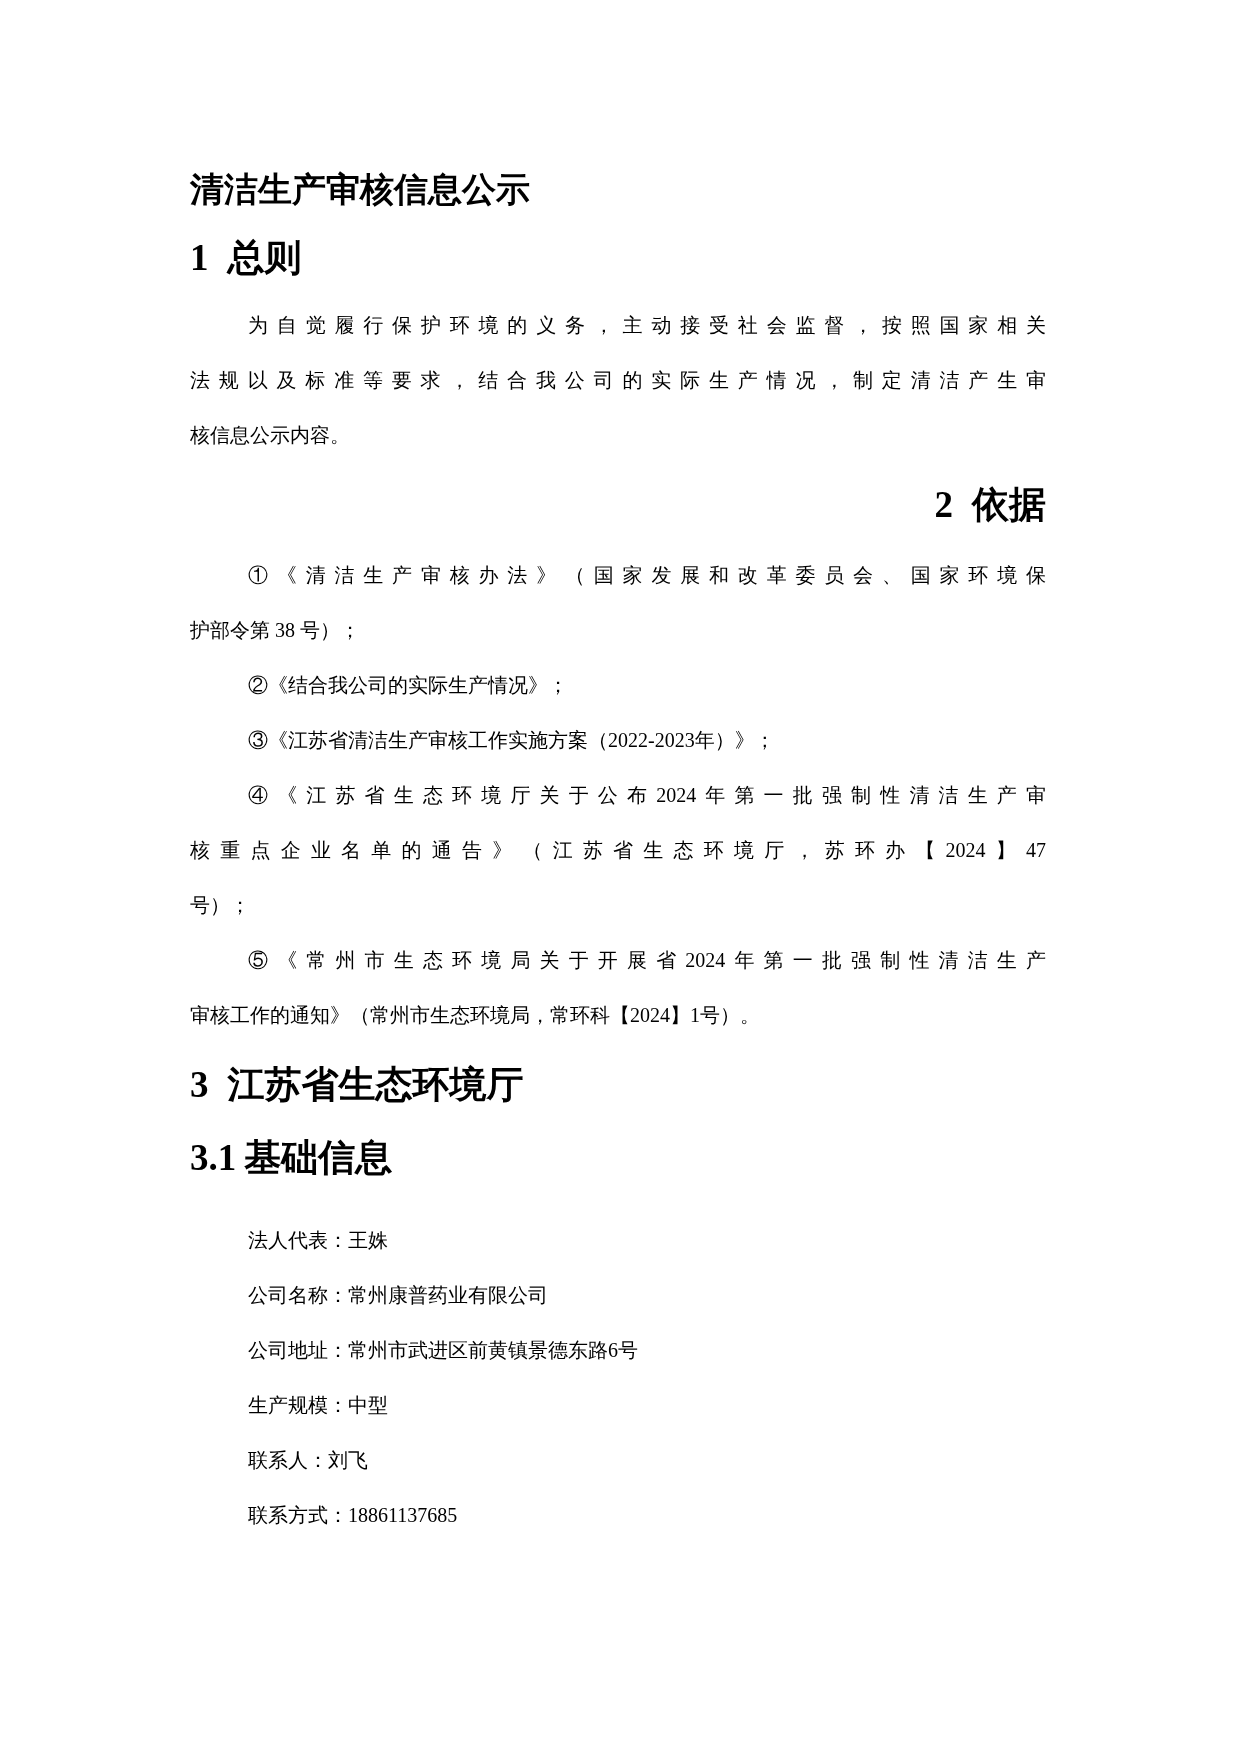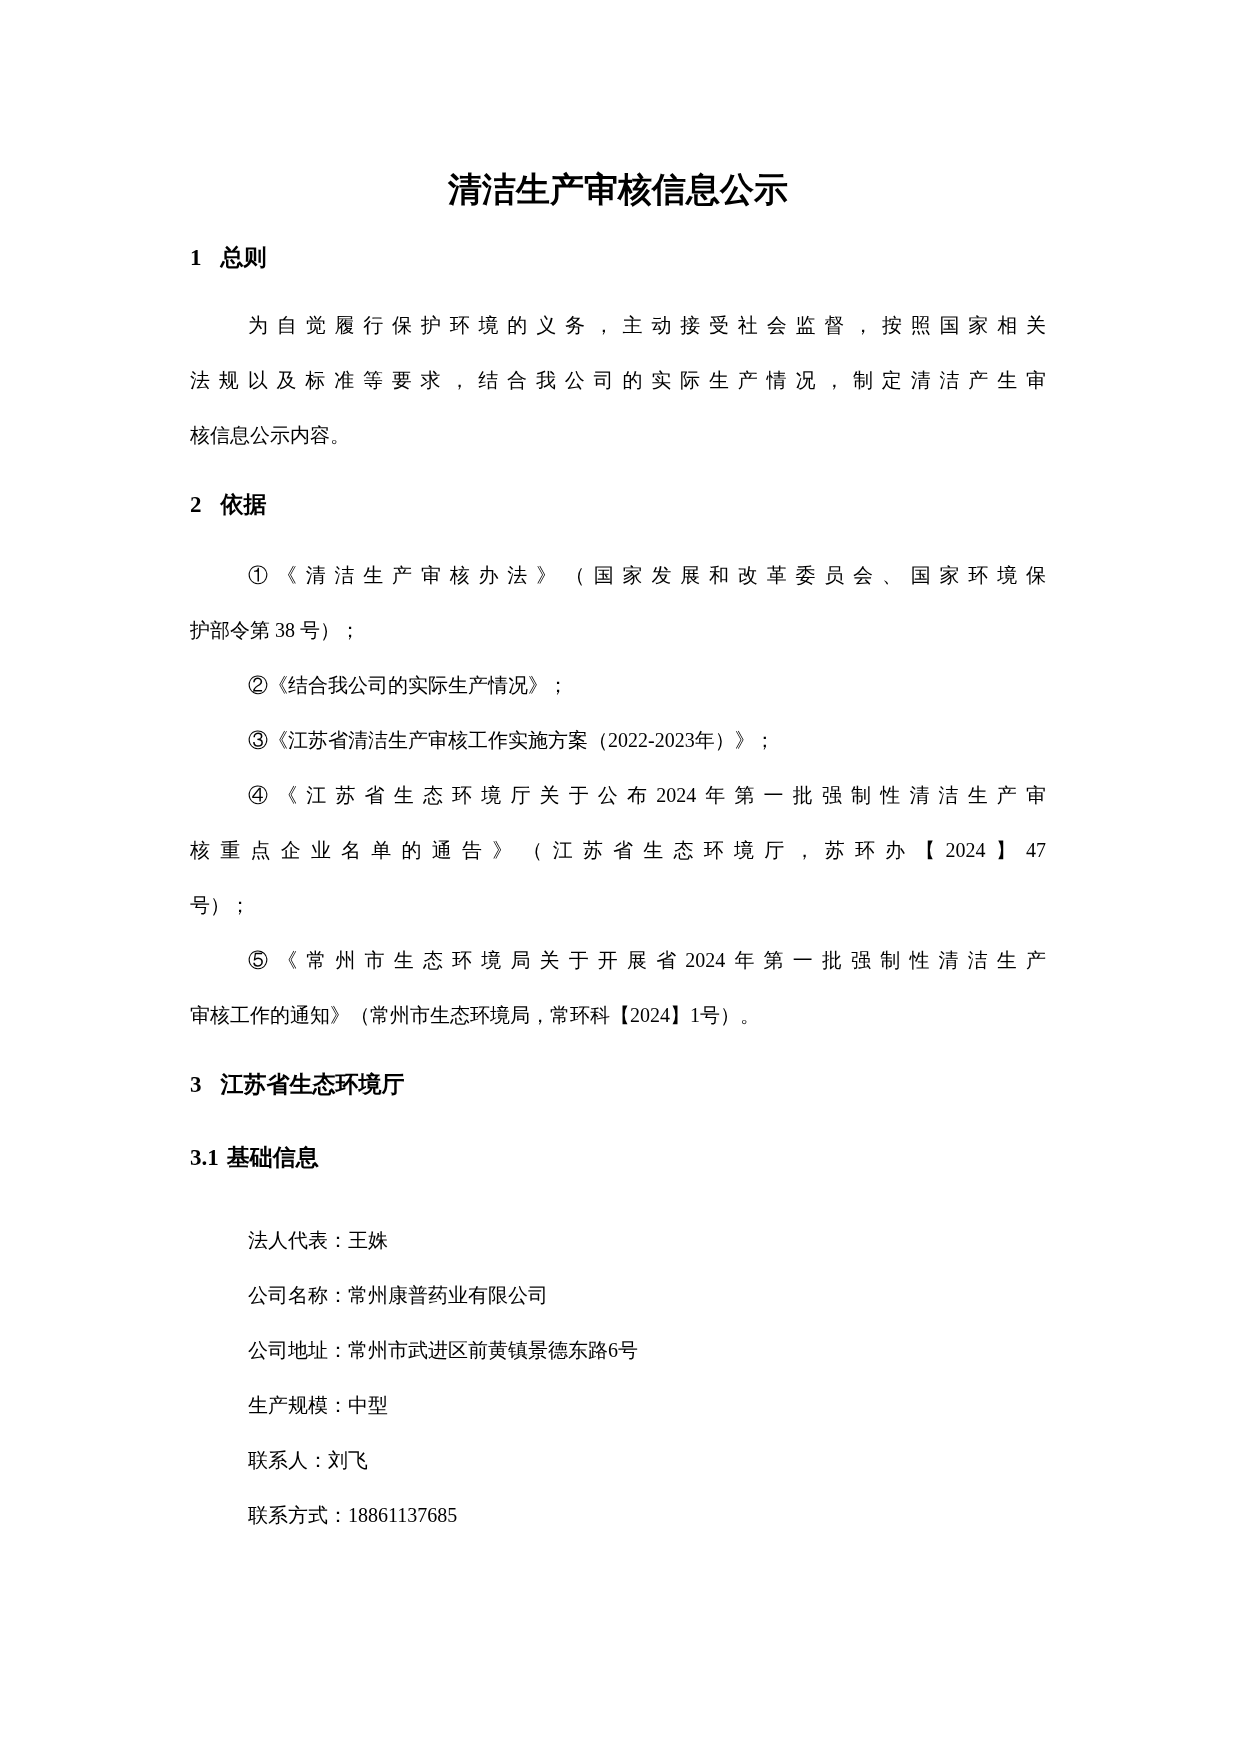--- a/index.html
+++ b/index.html
@@ -21,35 +21,35 @@
     left: 190px;
     top: 0;
     width: 856px;
     padding-top: 162px;
   }
   .doc-title {
     height: 55px;
     line-height: 55px;
     font-size: 34px;
     font-weight: bold;
-    text-align: center;
+    text-align: left;
     margin-bottom: 13px;
     white-space: nowrap;
   }
   .heading {
     height: 55px;
     line-height: 55px;
-    font-size: 23px;
+    font-size: 37px;
     font-weight: bold;
     white-space: nowrap;
   }
   .heading .h-num { margin-right: 19px; }
   .heading.sub .h-num { margin-right: 8px; }
   .h-general { margin-bottom: 7px; }
-  .h-basis { margin-bottom: 10px; }
+  .h-basis { margin-bottom: 10px; text-align: right; }
   .h-disclosure { margin-bottom: 18px; }
   .h-basic-info { margin-bottom: 22px; }
   .para { margin-bottom: 20px; }
   .refs { margin-bottom: 20px; }
   .line {
     height: 55px;
     line-height: 66px;
     font-size: 20px;
     white-space: pre-wrap;
   }

